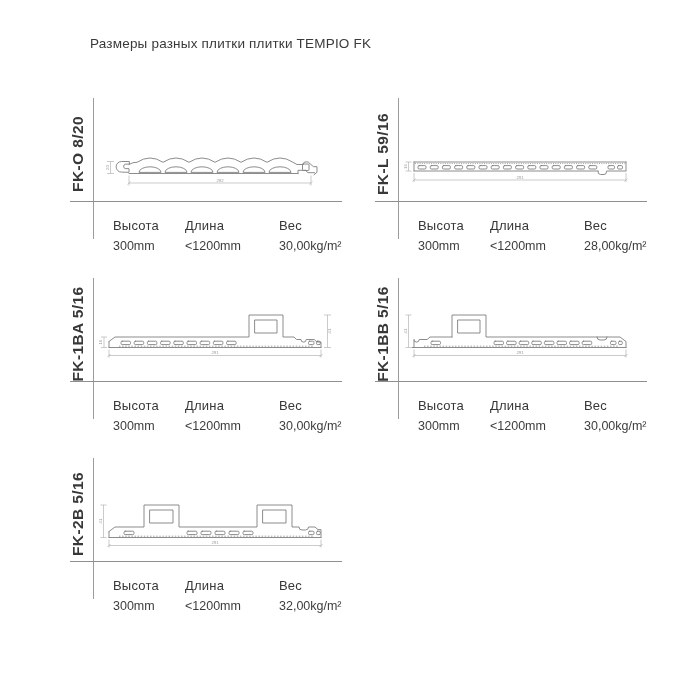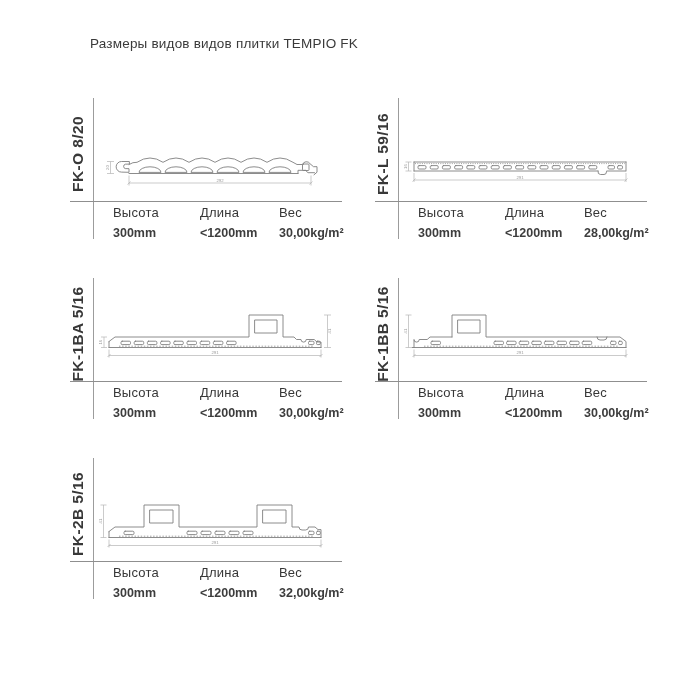--- a/index.html
+++ b/index.html
@@ -9,35 +9,35 @@
          letter-spacing:0.2px;color:#3a3a3a;}
   .section{position:absolute;width:290px;height:160px;}
   .vline{position:absolute;left:28px;top:8px;width:1px;height:141px;background:#9c9c9c;}
   .hrule{position:absolute;left:5px;top:111px;width:272px;height:1px;background:#8f8f8f;}
   .vlabel{position:absolute;left:-52px;top:53px;width:130px;height:22px;
           transform:rotate(-90deg);display:flex;align-items:center;justify-content:center;
           font-size:15.5px;font-weight:600;letter-spacing:0.4px;color:#383838;white-space:nowrap;}
   .drawing{position:absolute;left:34px;width:235px;height:64px;}
   .draw-top40{top:40px;} .draw-top30{top:30px;}
   .col{position:absolute;top:115px;}
-  .c1{left:48px;} .c2{left:135px;} .c3{left:214px;}
-  .th{font-size:13px;font-weight:500;color:#373737;letter-spacing:0.2px;}
-  .td{font-size:12.5px;font-weight:700;color:#3d3d3d;margin-top:6px;white-space:nowrap;}
+  .c1{left:48px;} .c2{left:120px;} .c3{left:214px;}
+  .th{font-size:13px;font-weight:500;color:#373737;letter-spacing:0.2px;margin-top:13px;}
+  .td{font-size:12.5px;font-weight:400;color:#3d3d3d;margin-top:6px;white-space:nowrap;}
   svg{display:block;}
   .pr{stroke:#7f7f7f;stroke-width:0.9;fill:none;stroke-linecap:round;stroke-linejoin:round;}
   .prt{stroke:#8a8a8a;stroke-width:0.8;fill:none;}
   .dim{stroke:#b4b4b4;stroke-width:0.7;fill:none;}
   .dtx{fill:#9a9a9a;font-size:4.3px;font-family:"Liberation Sans",sans-serif;}
 </style>
 </head>
 <body>
 
 <div class="page">
 
-  <div class="title">Размеры видов видов плитки TEMPIO FK</div>
+  <div class="title">Размеры разных плитки плитки TEMPIO FK</div>
 
   <div class="section" style="left:65px;top:90px;">
     <div class="vline"></div>
     <div class="vlabel">FK-O 8/20</div>
     <div class="drawing draw-top40">
       <svg viewBox="0 0 235 64" width="235" height="64">
         <path class="pr" d="M30,31.5 h-7.5 a5.3,5.3 0 0 0 -0.1,10.6 l7.6,0.2 v-3.6 l-3.8,-0.1 a2.3,2.3 0 0 1 0.1,-4.4 l3.7,-0.1 z"></path>
         <path class="pr" d="M30,34.5 q4,-2.6 8,-2.2 q13,-8.6 26,0 q13,-8.6 26,0 q13,-8.6 26,0 q13,-8.6 26,0 q13,-8.6 26,0 q13,-8.6 26,0 l4,2.2 h5.5 a4.2,4.2 0 0 1 7.5,-0.8 l3.5,3 h3.5 v5.5 l-3,2.6"></path>
         <path class="pr" d="M30,43.5 H199 M199,43.5 v-3.2 h7.5 l2.5,2.4 h6.5"></path>
         <path class="pr" d="M40,42 a11,5.2 0 0 1 22,0 z M66,42 a11,5.2 0 0 1 22,0 z M92,42 a11,5.2 0 0 1 22,0 z M118,42 a11,5.2 0 0 1 22,0 z M144,42 a11,5.2 0 0 1 22,0 z M170,42 a11,5.2 0 0 1 22,0 z"></path>

